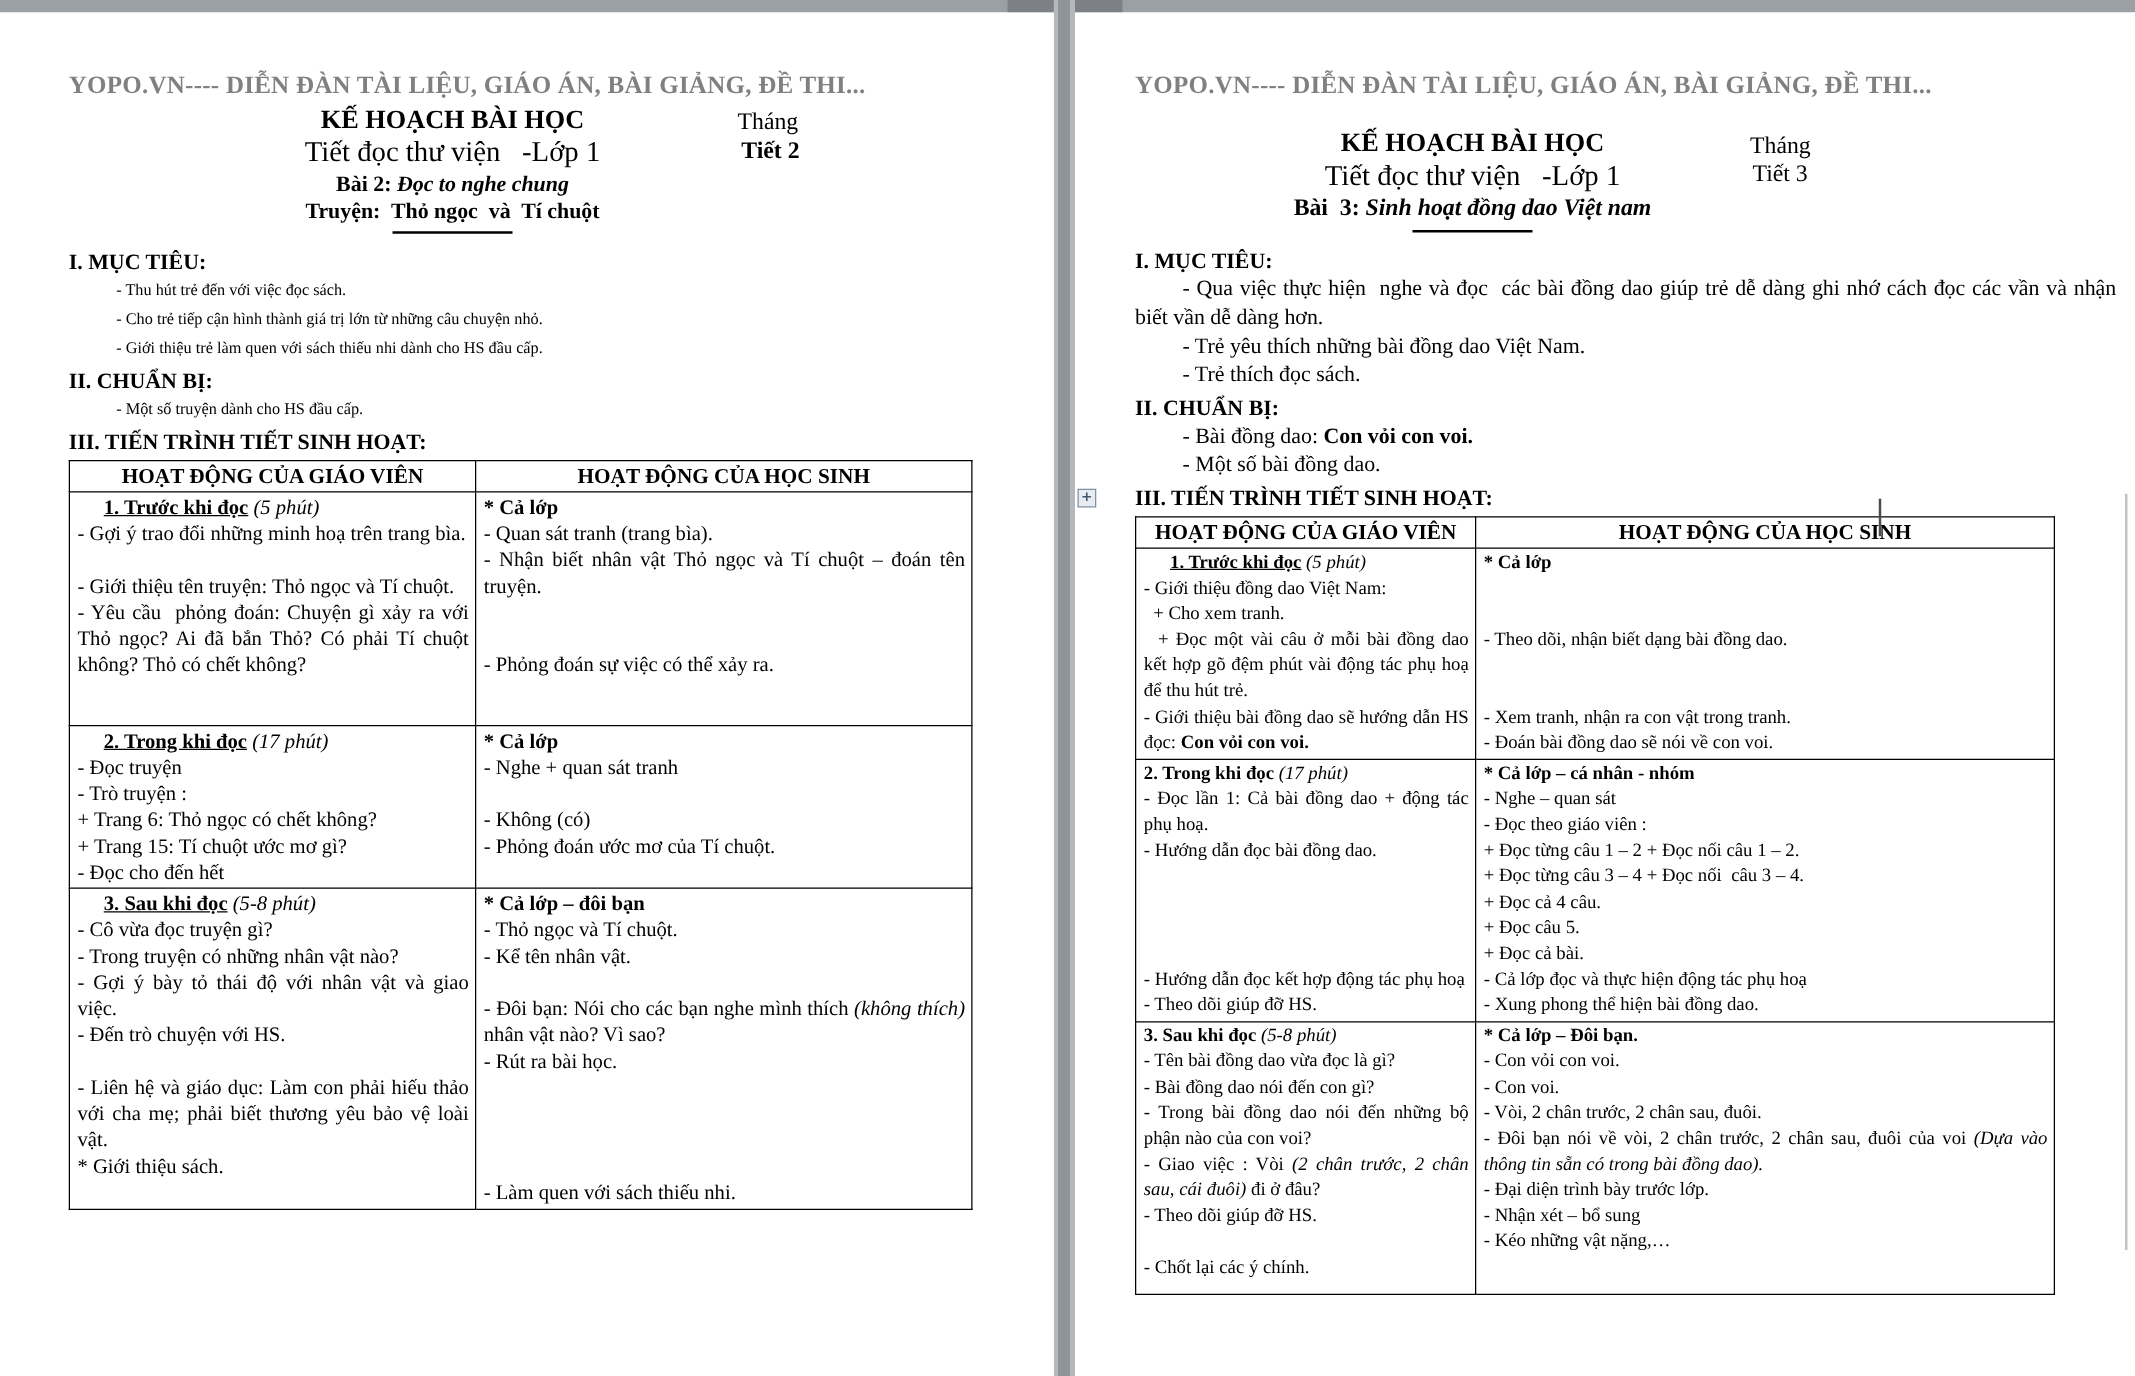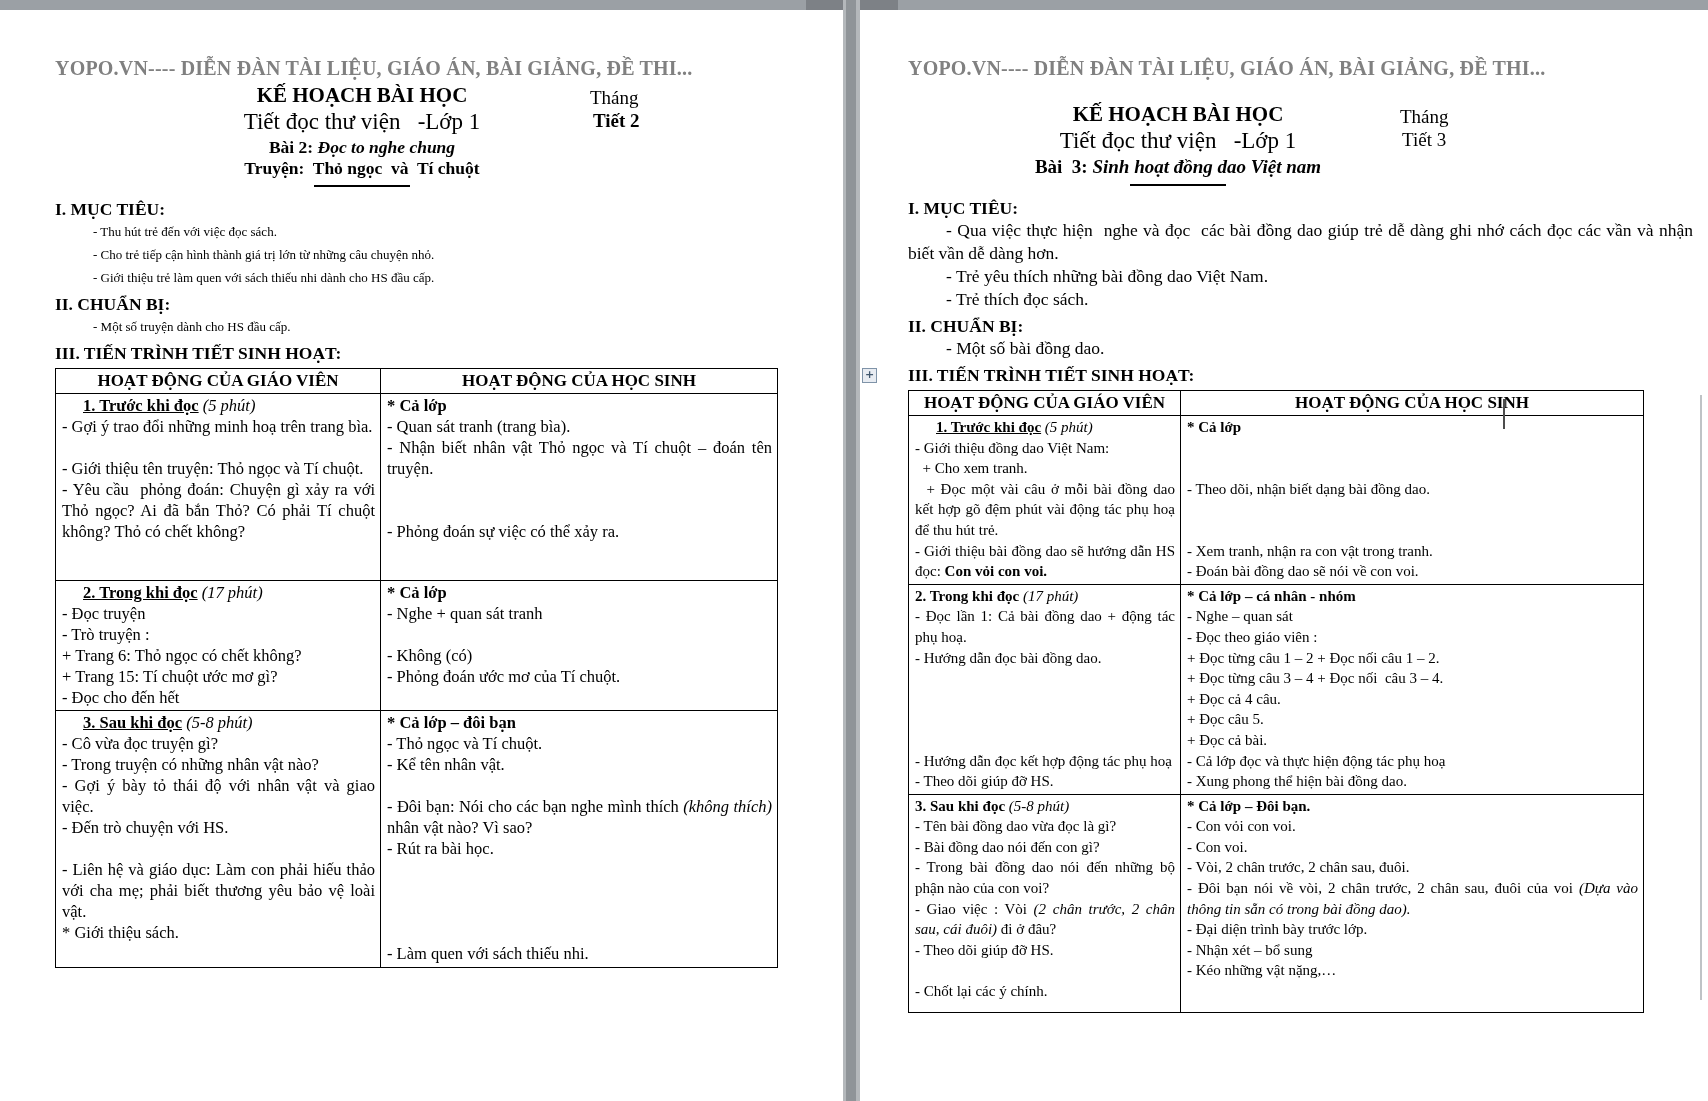--- a/index.html
+++ b/index.html
@@ -195,20 +195,21 @@
 
   <div class="section-heading first">I. MỤC TIÊU:</div>
   <div class="section-items">
       <div class="line">- Qua việc thực hiện  nghe và đọc  các bài đồng dao giúp trẻ dễ dàng ghi nhớ cách đọc các vần và nhận biết vần dễ dàng hơn.</div>
       <div class="line">- Trẻ yêu thích những bài đồng dao Việt Nam.</div>
       <div class="line">- Trẻ thích đọc sách.</div>
     </div>
 
   <div class="section-heading">II. CHUẨN BỊ:</div>
   <div class="section-items">
+      <div class="line"><span>- Bài đồng dao: </span><span class="b">Con vỏi con voi.</span></div>
       <div class="line">- Một số bài đồng dao.</div>
     </div>
 
   <div class="section-heading">
     <span class="anchor">+</span>
     <span>III. TIẾN TRÌNH TIẾT SINH HOẠT:</span>
   </div>
 
   <table id="table2">
     <colgroup>

